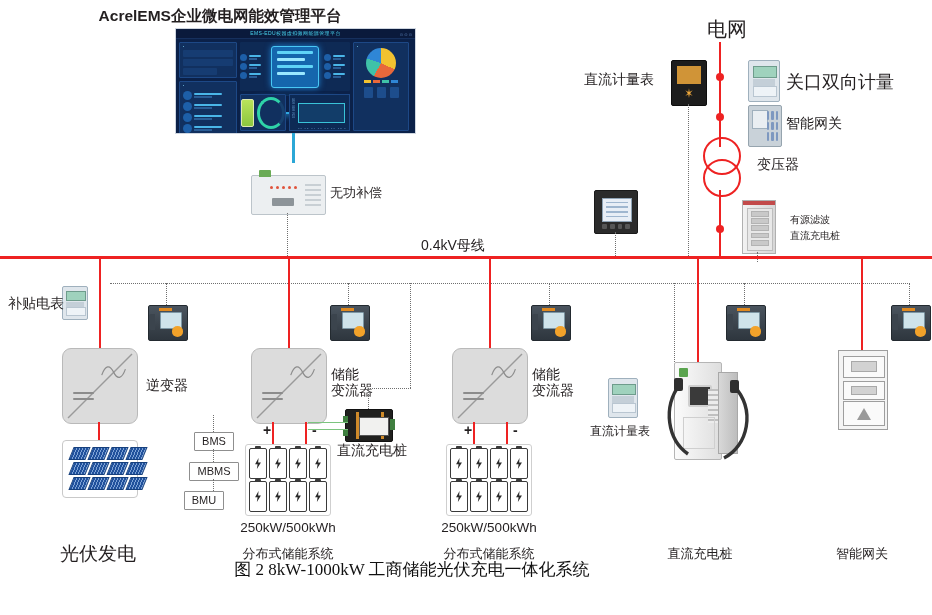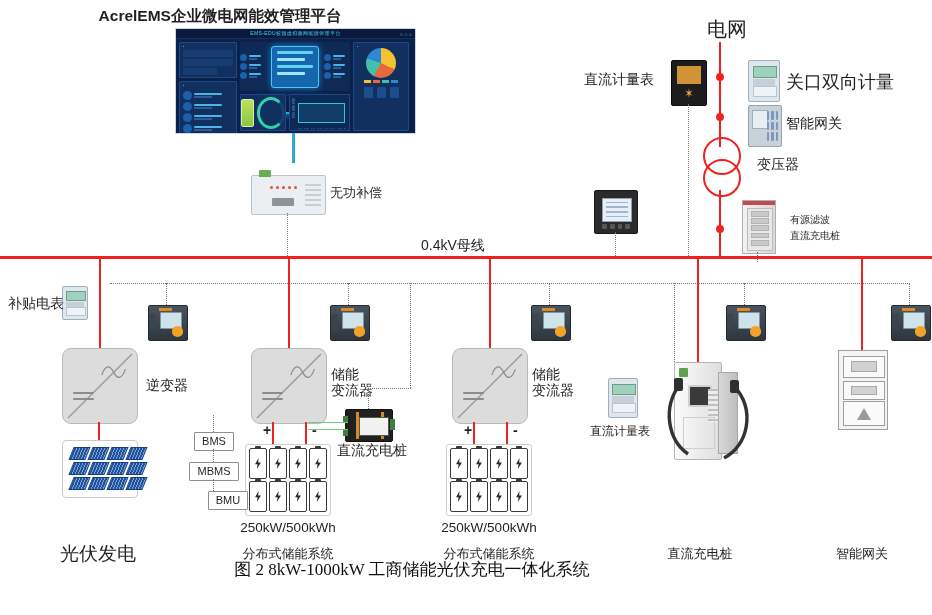--- a/index.html
+++ b/index.html
@@ -491,21 +491,21 @@
     </div>
   <div class="cell">
       <div class="bolt"></div>
     </div>
 </div>
 <div class="abs lbl" style="left:234px;top:520px;width:108px;text-align:center;font-size:13.5px">250kW/500kWh</div>
 <div class="abs lbl" style="left:228px;top:546px;width:120px;text-align:center;font-size:13px">分布式储能系统</div>
 
 <div class="bmsbox" style="left:194px;top:432px;width:38px">BMS</div>
 <div class="bmsbox" style="left:189px;top:462px;width:48px">MBMS</div>
-<div class="bmsbox" style="left:208px;top:491px;width:38px">BMU</div>
+<div class="bmsbox" style="left:184px;top:491px;width:38px">BMU</div>
 <div class="dotv abs" style="left:213px;top:415px;height:17px"></div>
 <div class="dotv abs" style="left:213px;top:449px;height:13px"></div>
 <div class="dotv abs" style="left:213px;top:479px;height:12px"></div>
 
 <div class="dcins" style="left:345px;top:409px;width:46px;height:31px">
   <div class="g1"></div>
   <div class="g2"></div>
   <div class="g3"></div>
   <div class="o1"></div>
   <div class="o2"></div>

